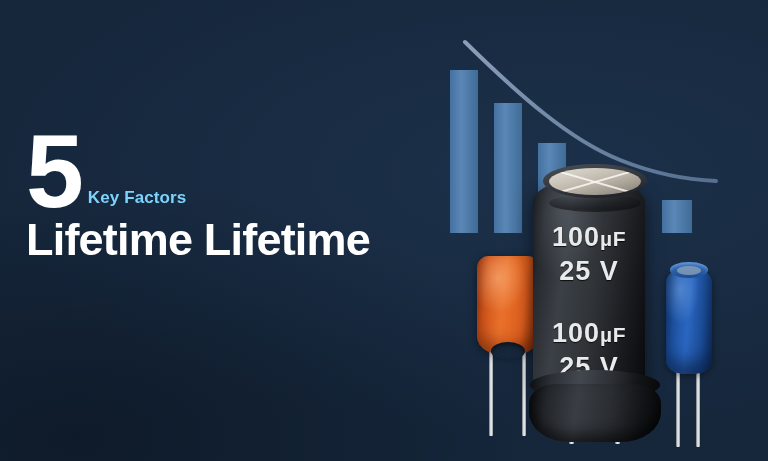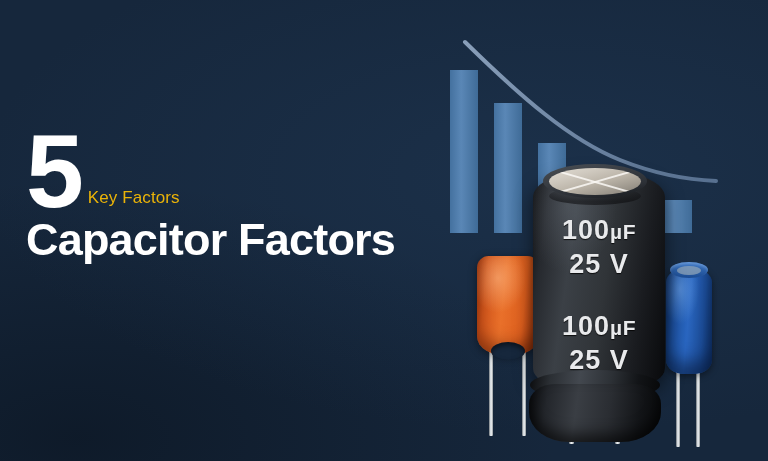--- a/index.html
+++ b/index.html
@@ -40,23 +40,23 @@
   }
   #big-number {
     color: #ffffff;
     font-size: 104px;
     line-height: 0.82;
     font-weight: bold;
     letter-spacing: -2px;
     display: block;
   }
   #eyebrow-label {
-    color: #eab308;
+    color: #7dd3fc;
     font-size: 17px;
-    font-weight: normal;
+    font-weight: bold;
     letter-spacing: 0.1px;
     padding-left: 6px;
     padding-bottom: 6px;
     white-space: nowrap;
   }
   #title-line-1, #title-line-2 {
     color: #ffffff;
     font-size: 45px;
     font-weight: bold;
     letter-spacing: -0.8px;
@@ -152,22 +152,22 @@
     position: absolute;
     top: 205px;
     width: 5px; height: 72px;
     background: linear-gradient(90deg, #70767b 0%, #d8dee2 36%, #f2f5f7 54%, #8e9599 100%);
     border-radius: 1px;
   }
   #cap-black .lead.l { left: 36px; }
   #cap-black .lead.r { left: 82px; }
   #cap-black .body {
     position: absolute;
-    left: 0; top: 4px;
-    width: 132px; height: 215px;
+    left: 0; top: 11px;
+    width: 112px; height: 215px;
     border-radius: 60px 60px 30px 30px / 26px 26px 18px 18px;
     background:
       radial-gradient(60% 50% at 26% 16%, rgba(120,128,138,0.34) 0%, rgba(60,66,74,0) 62%),
       linear-gradient(98deg, #0b0c0e 0%, #26292e 12%, #3b4046 30%, #303438 54%, #1a1c20 78%, #08090b 100%);
     box-shadow: 0 6px 18px rgba(0,0,0,0.55);
   }
   #cap-black .waist {
     position: absolute;
     left: -3px;
     bottom: 42px;
@@ -303,16 +303,16 @@
       <div class="vent a"></div>
       <div class="vent b"></div>
     </div>
   </div>
 
   <div id="headline-block">
     <div id="eyebrow-row">
       <span id="big-number">5</span>
       <span id="eyebrow-label">Key Factors</span>
     </div>
-    <div id="title-line-2">Capacitor Factors</div>
+    <div id="title-line-2">Lifetime Lifetime</div>
   </div>
 
 </div>
 
 </body></html>

